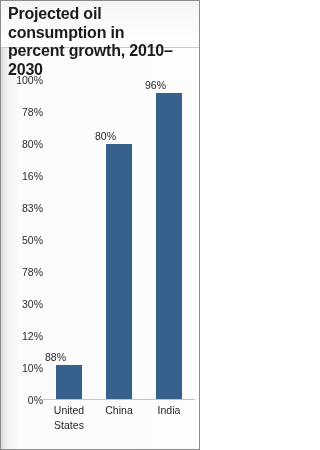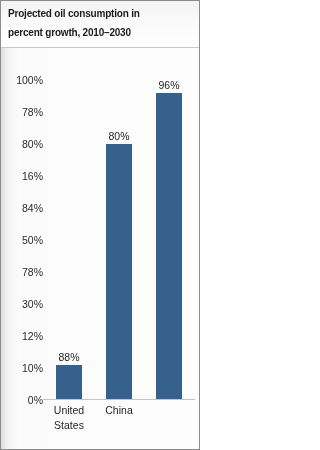--- a/index.html
+++ b/index.html
@@ -26,21 +26,21 @@
     top: 0;
     width: 198px;
     height: 47px;
     box-sizing: border-box;
     padding: 4px 6px 0 7px;
     background: linear-gradient(to bottom, #f4f4f4 0%, #fafafa 45%, #ffffff 100%);
     border-bottom: 1px solid #c8c8c8;
   }
   #chart-title {
     margin: 0;
-    font-size: 10px;
+    font-size: 16px;
     line-height: 18.5px;
     font-weight: bold;
     color: #1b1b1b;
     letter-spacing: -0.2px;
     white-space: pre-line;
   }
   
   #plot-frame {
     position: absolute;
     left: 0;
@@ -92,21 +92,20 @@
     position: absolute;
     left: 11px;
     bottom: 0;
     width: 26px;
     background: #35618c;
   }
   .bar-value {
     position: absolute;
     left: 0;
     width: 48px;
-    text-align: center;
     font-size: 10.5px;
     color: #1f1f1f;
     white-space: nowrap;
   }
   
   #x-axis {
     position: absolute;
     left: 44px;
     top: 355px;
     width: 148px;
@@ -133,21 +132,21 @@
 percent growth, 2010–2030</div>
   </div>
 
   <div id="plot-frame">
 
     <div id="y-axis">
       <div class="ytick" style="top:0px">100%</div>
       <div class="ytick" style="top:32px">78%</div>
       <div class="ytick" style="top:64px">80%</div>
       <div class="ytick" style="top:96px">16%</div>
-      <div class="ytick" style="top:128px">84%</div>
+      <div class="ytick" style="top:128px">83%</div>
       <div class="ytick" style="top:160px">50%</div>
       <div class="ytick" style="top:192px">78%</div>
       <div class="ytick" style="top:224px">30%</div>
       <div class="ytick" style="top:256px">12%</div>
       <div class="ytick" style="top:288px">10%</div>
       <div class="ytick" style="top:320px">0%</div>
     </div>
 
     <div id="plot-area">
 
@@ -167,16 +166,17 @@
       </div>
 
     </div>
 
     <div class="axis-baseline"></div>
 
     <div id="x-axis">
       <div class="xlabel" style="left:-2px">United
 States</div>
       <div class="xlabel" style="left:48px">China</div>
+      <div class="xlabel" style="left:98px">India</div>
     </div>
 
   </div>
 </div>
 
 </body></html>

